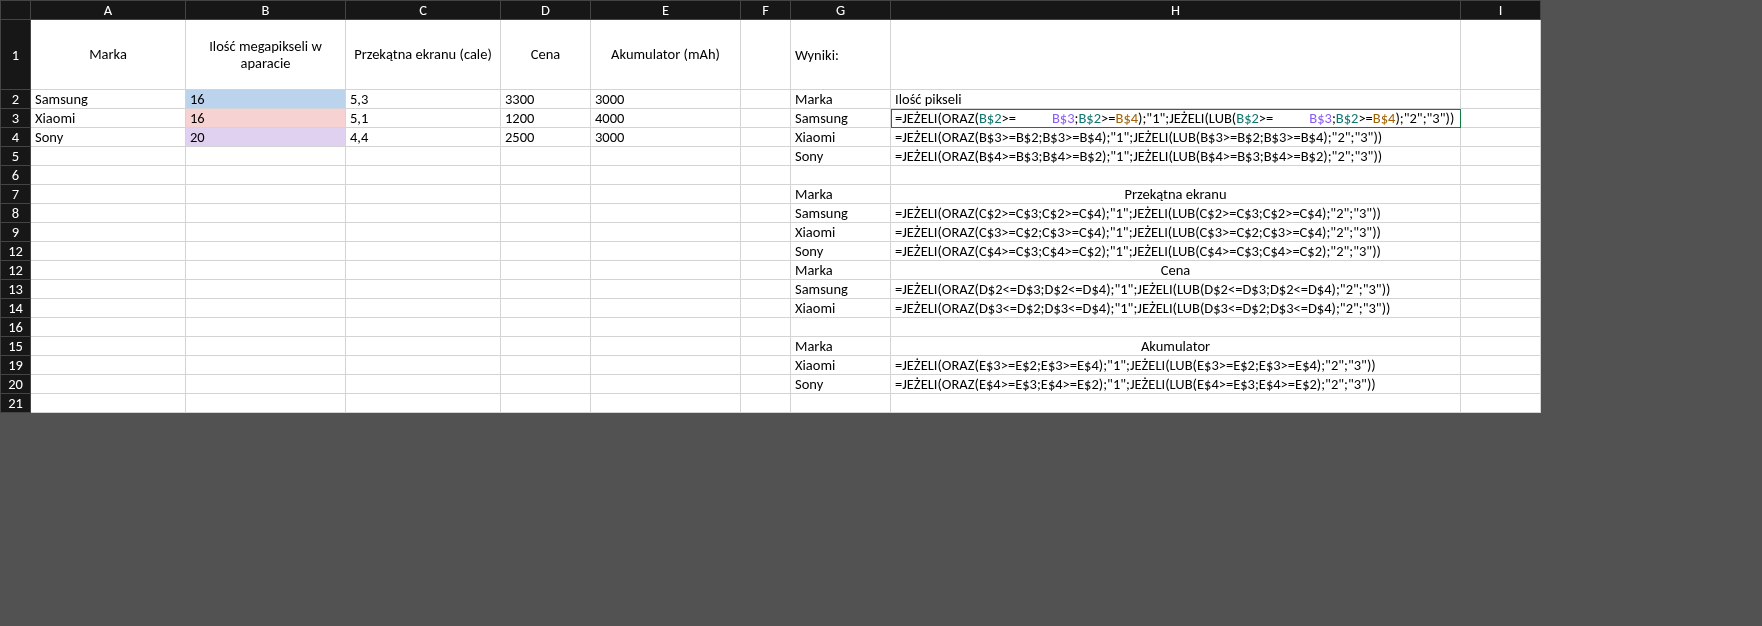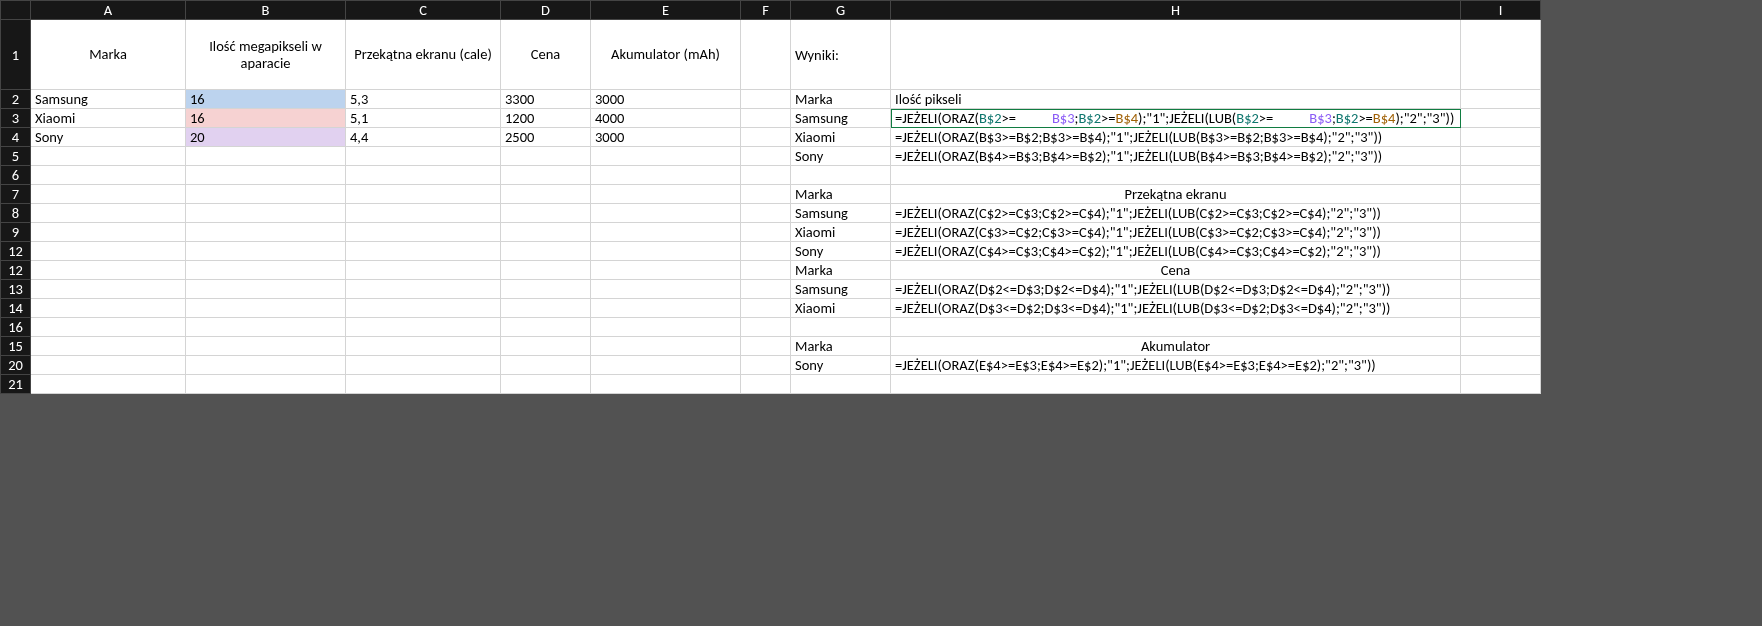--- a/index.html
+++ b/index.html
@@ -242,20 +242,32 @@
           <td></td>
           <td></td>
           <td></td>
           <td></td>
           <td></td>
           <td>Marka</td>
           <td class="center">Akumulator</td>
           <td></td>
         </tr>
         <tr class="r">
+          <th class="rowhdr">19</th>
+          <td></td>
+          <td></td>
+          <td></td>
+          <td></td>
+          <td></td>
+          <td></td>
+          <td>Xiaomi</td>
+          <td class="formula">=JEŻELI(ORAZ(E$3&gt;=E$2;E$3&gt;=E$4);"1";JEŻELI(LUB(E$3&gt;=E$2;E$3&gt;=E$4);"2";"3"))</td>
+          <td></td>
+        </tr>
+        <tr class="r">
           <th class="rowhdr">20</th>
           <td></td>
           <td></td>
           <td></td>
           <td></td>
           <td></td>
           <td></td>
           <td>Sony</td>
           <td class="formula">=JEŻELI(ORAZ(E$4&gt;=E$3;E$4&gt;=E$2);"1";JEŻELI(LUB(E$4&gt;=E$3;E$4&gt;=E$2);"2";"3"))</td>
           <td></td>

